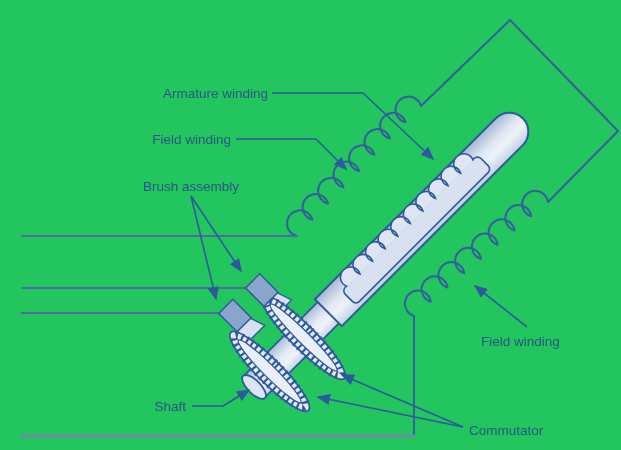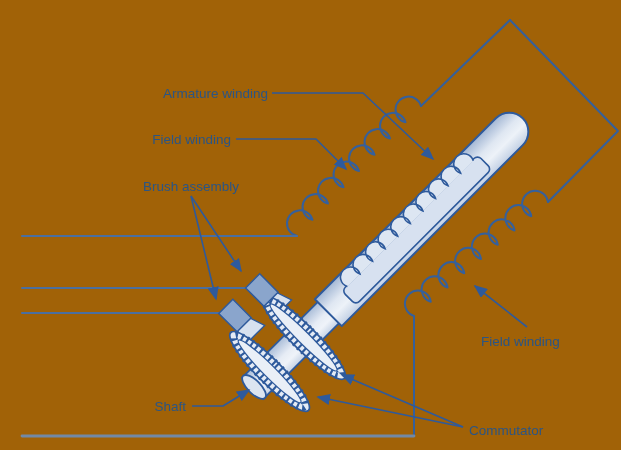--- a/index.html
+++ b/index.html
@@ -1,17 +1,17 @@
 <!DOCTYPE html>
 <html><head>
 <meta charset="utf-8">
 <style>
   html,body{margin:0;padding:0;background:#fff;}
   .stage{
-    position:relative;width:621px;height:450px;background:#a16207;
+    position:relative;width:621px;height:450px;background:#22c55e;
     font-family:"Liberation Sans", sans-serif;overflow:hidden;
   }
   svg{display:block}
   text{
     font-family:"Liberation Sans", sans-serif;
     font-size:13.5px;fill:#2a5586;
   }
 </style>
 </head>
 <body>

